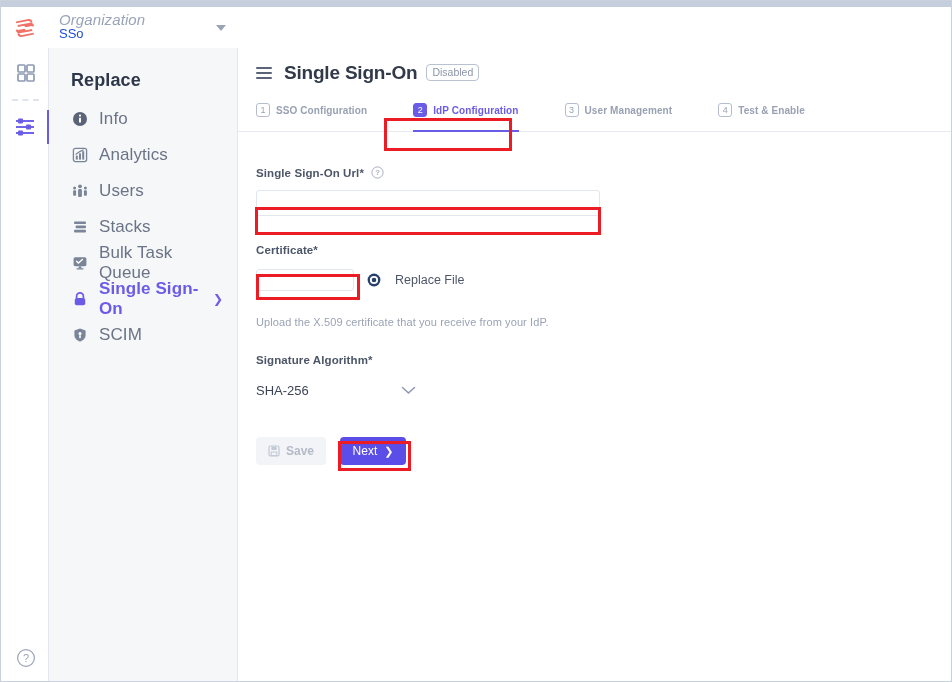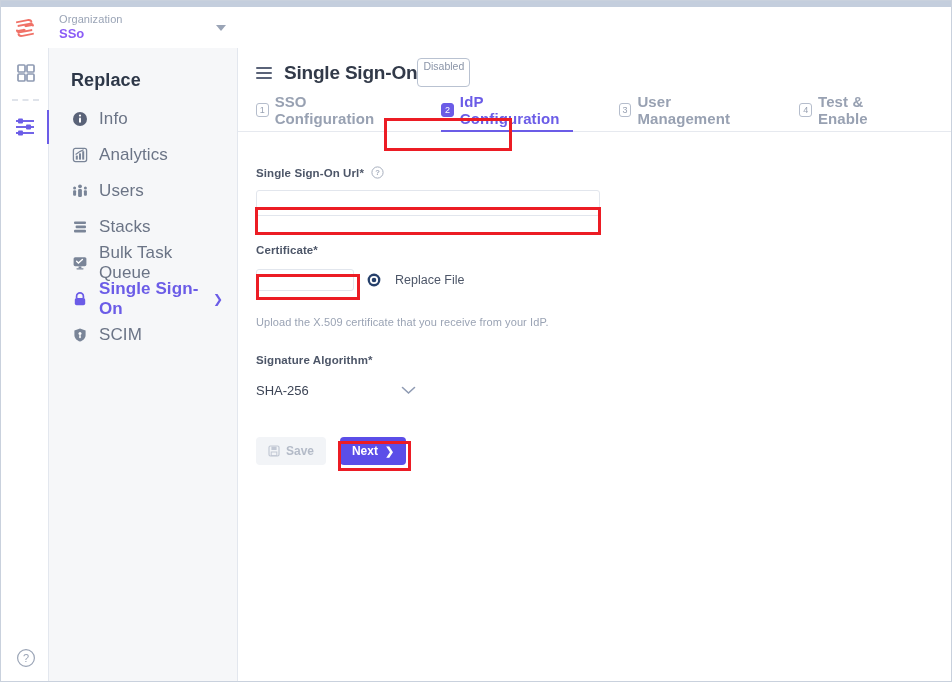--- a/index.html
+++ b/index.html
@@ -34,25 +34,26 @@
     display: flex; align-items: center; justify-content: center;
   }
   .logo-mark { width: 26px; height: 26px; display: block; }
   .org-block {
     margin-left: 10px;
     display: flex; align-items: center;
     width: 175px;
   }
   .org-text { flex: 1; }
   .org-label {
-    font-size: 11px; color: #9aa4b6; line-height: 13px;
+    font-size: 15px; color: #9aa4b6; line-height: 13px;
     letter-spacing: .1px;
+    font-style: italic;
   }
   .org-value {
-    font-size: 13px; color: #8b5cf6; font-weight: 700; line-height: 16px;
+    font-size: 13px; color: #1d4ed8; font-weight: 400; line-height: 16px;
   }
   .org-caret {
     width: 0; height: 0;
     border-left: 5px solid transparent;
     border-right: 5px solid transparent;
     border-top: 6px solid #9aa4b6;
     margin-right: 8px;
   }
   
   .rail {
@@ -134,24 +135,25 @@
     display: flex; flex-direction: column; justify-content: space-between;
     margin-right: 12px;
     cursor: pointer;
   }
   .burger span { display: block; height: 2px; background: #5a6378; border-radius: 1px; }
   .page-title {
     font-size: 19px; font-weight: 700; color: #323a49;
     letter-spacing: -.2px;
   }
   .status-badge {
+    margin-left: 9px;
     font-size: 10.5px; color: #8b95a8;
     border: 1px solid #b9c2d1;
     border-radius: 4px;
-    padding: 2px 5px 14px 5px;
+    padding: 2px 5px 3px 5px;
     line-height: 1;
   }
   .tabs {
     height: 35px;
     display: flex; align-items: flex-end;
     border-bottom: 1px solid #e6e9ef;
     padding-left: 18px;
     position: relative;
   }
   .tab {
@@ -164,21 +166,21 @@
   }
   .tab-num {
     width: 14px; height: 14px;
     border: 1px solid #b5bdcc;
     border-radius: 3px;
     font-size: 9px; color: #98a1b2;
     display: flex; align-items: center; justify-content: center;
     margin-right: 6px;
     line-height: 1;
   }
-  .tab-label { font-size: 15px; color: #98a1b2; font-weight: 700; letter-spacing: .1px; }
+  .tab-label { font-size: 10px; color: #98a1b2; font-weight: 700; letter-spacing: .1px; }
   .tab.active .tab-num {
     background: #6b5ce7; border-color: #6b5ce7; color: #ffffff;
   }
   .tab.active .tab-label { color: #6b5ce7; }
   .tab.active::after {
     content: "";
     position: absolute; bottom: -1px; left: 0; right: 0;
     height: 2px; background: #6b5ce7;
   }
   
@@ -237,21 +239,21 @@
     font-size: 12px; color: #b4bbc8; font-weight: 700;
     cursor: default;
     font-family: "Liberation Sans", sans-serif;
   }
   .btn-save .save-ico { margin-right: 6px; display: flex; }
   .btn-next {
     width: 66px; height: 28px;
     background: #5b4ee8;
     border: none; border-radius: 4px;
     display: flex; align-items: center; justify-content: center;
-    font-size: 12px; color: #ffffff; font-weight: 700;
+    font-size: 12px; color: #ffffff; font-weight: 400;
     margin-left: 14px;
     cursor: pointer;
     font-family: "Liberation Sans", sans-serif;
   }
   .btn-next .next-chev { margin-left: 7px; font-size: 11px; }
   
   .annot {
     position: absolute;
     border: 3px solid #ec1c24;
     pointer-events: none;

